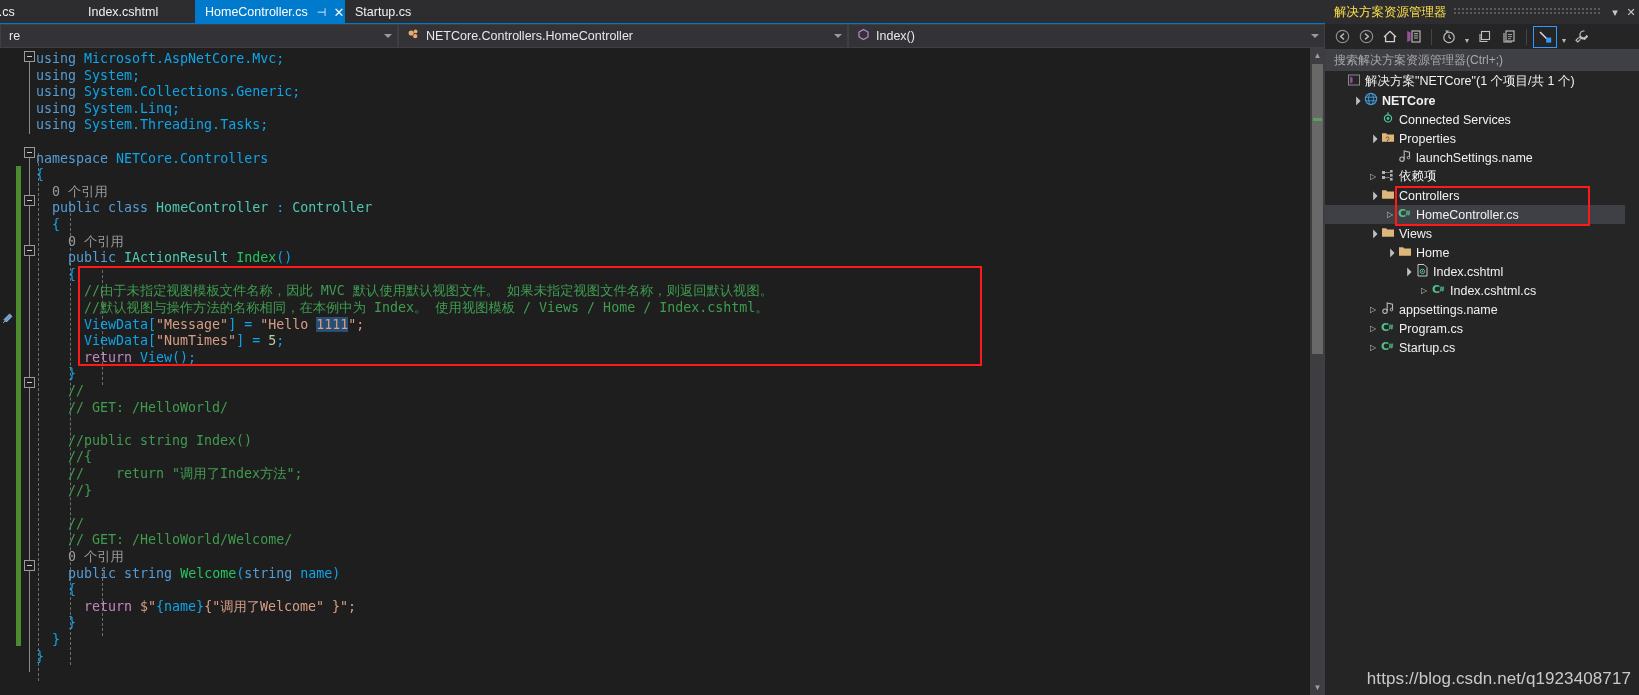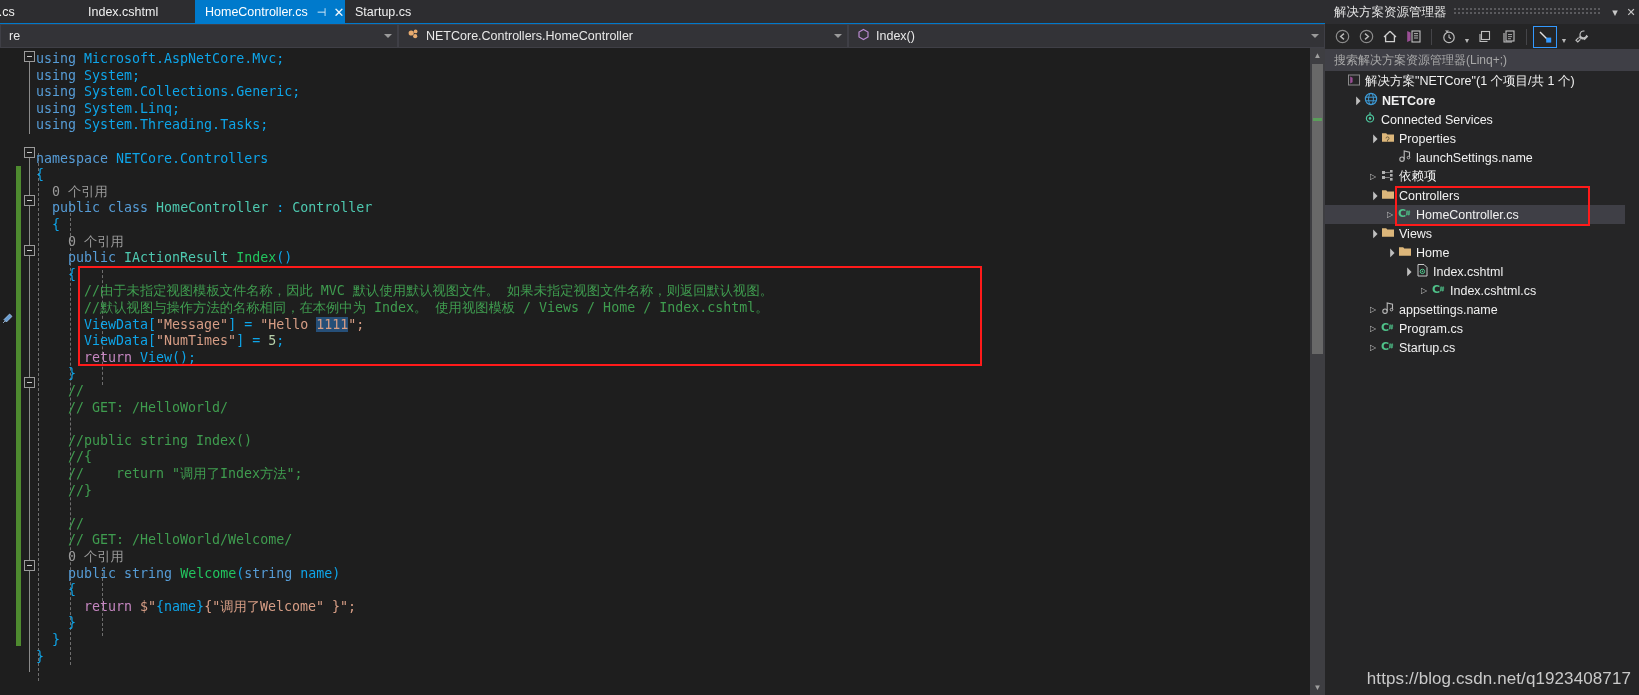--- a/index.html
+++ b/index.html
@@ -81,21 +81,21 @@
     display:flex;align-items:center;justify-content:center;color:#a0a0a0;font-size:8px;}
   .vscroll .up{top:0;}
   .vscroll .down{bottom:0;}
   .vthumb{position:absolute;left:2px;width:11px;background:#686868;}
   .vtrack-mark{position:absolute;left:3px;width:9px;height:3px;background:#5a9e5a;}
 
   
   .se{position:absolute;left:1325px;top:0;width:314px;height:695px;background:#252526;}
   .se-title{position:absolute;left:0;top:0;width:314px;height:24px;display:flex;align-items:center;
             background:#2d2d30;}
-  .se-title .t{font-size:12.5px;color:#e5e5e5;padding-left:9px;white-space:nowrap;}
+  .se-title .t{font-size:12.5px;color:#fde047;padding-left:9px;white-space:nowrap;}
   .se-title .dots{flex:1;margin:0 6px;height:8px;
     background-image:radial-gradient(circle,#5a5a5e 1px, transparent 1px);
     background-size:4px 4px;background-position:0 3px;}
   .se-title .act{width:16px;text-align:center;color:#c8c8c8;font-size:11px;}
 
   .se-tb{position:absolute;left:0;top:24px;width:314px;height:25px;background:#252526;
          display:flex;align-items:center;gap:2px;padding-left:6px;box-sizing:border-box;}
   .tbi{width:22px;height:20px;display:flex;align-items:center;justify-content:center;
        color:#b8b8b8;font-size:13px;position:relative;}
   .tbi.boxed{border:1px solid #3399ff;}
@@ -282,42 +282,42 @@
       <div class="tbcaret">▼</div>
       <div class="tbi">
         <svg width="16" height="15" viewBox="0 0 16 15">
             <path d="M10.4 2.2 a3.4 3.4 0 1 0 2.2 4.6 L13.4 7.6 L10.6 10.4 L9.8 9.6 a3.4 3.4 0 0 1-4.6-2.2" fill="none" stroke="#c0c0c0" stroke-width="1.2"></path>
             <path d="M4.6 8.6 L2 11.2 L3.8 13 L6.4 10.4" fill="none" stroke="#c0c0c0" stroke-width="1.2"></path>
           </svg>
       </div>
     </div>
 
     <div class="se-search">
-      <span class="ph">搜索解决方案资源管理器(Linq+;)</span>
+      <span class="ph">搜索解决方案资源管理器(Ctrl+;)</span>
     </div>
 
     <div class="se-tree" id="setree">
         <div class="node" style="padding-left: 8px;">
           <span class="arrow"></span>
           <span class="nicon"><svg width="14" height="14" viewBox="0 0 14 14">
               <rect x="1.5" y="2" width="11" height="10" fill="none" stroke="#8a8a8a" stroke-width="1"></rect>
               <path d="M3.2 3.5 L5.6 4.7 L5.6 9.3 L3.2 10.5 Z" fill="#9b4f96"></path>
             </svg></span>
           <span class="nlabel">解决方案"NETCore"(1 个项目/共 1 个)</span>
         </div>
         <div class="node" style="padding-left: 25px;">
           <span class="arrow" style="transform: rotate(-45deg);">◢</span>
           <span class="nicon"><svg width="14" height="14" viewBox="0 0 14 14">
               <circle cx="7" cy="7" r="5.6" fill="none" stroke="#3d9ad6" stroke-width="1.2"></circle>
               <ellipse cx="7" cy="7" rx="2.4" ry="5.6" fill="none" stroke="#3d9ad6" stroke-width="1"></ellipse>
               <path d="M1.6 5.2 h10.8 M1.6 8.8 h10.8" stroke="#3d9ad6" stroke-width="1"></path>
             </svg></span>
           <span class="nlabel bold">NETCore</span>
         </div>
-        <div class="node" style="padding-left: 24px;">
+        <div class="node" style="padding-left: 42px;">
           <span class="arrow"></span>
           <span class="nicon"><svg width="14" height="14" viewBox="0 0 14 14">
               <circle cx="7" cy="7.4" r="3.6" fill="none" stroke="#4ec9a0" stroke-width="1.2"></circle>
               <circle cx="7" cy="7.4" r="1.3" fill="#4ec9a0"></circle>
               <path d="M7 3.8 L7 1.2" stroke="#4ec9a0" stroke-width="1.2"></path>
             </svg></span>
           <span class="nlabel">Connected Services</span>
         </div>
         <div class="node" style="padding-left: 42px;">
           <span class="arrow" style="transform: rotate(-45deg);">◢</span>

